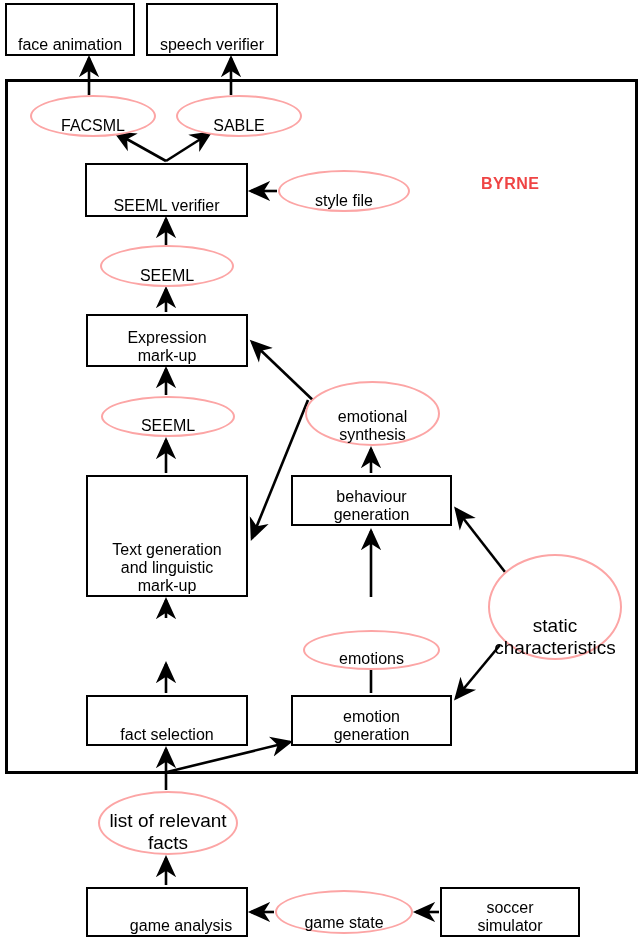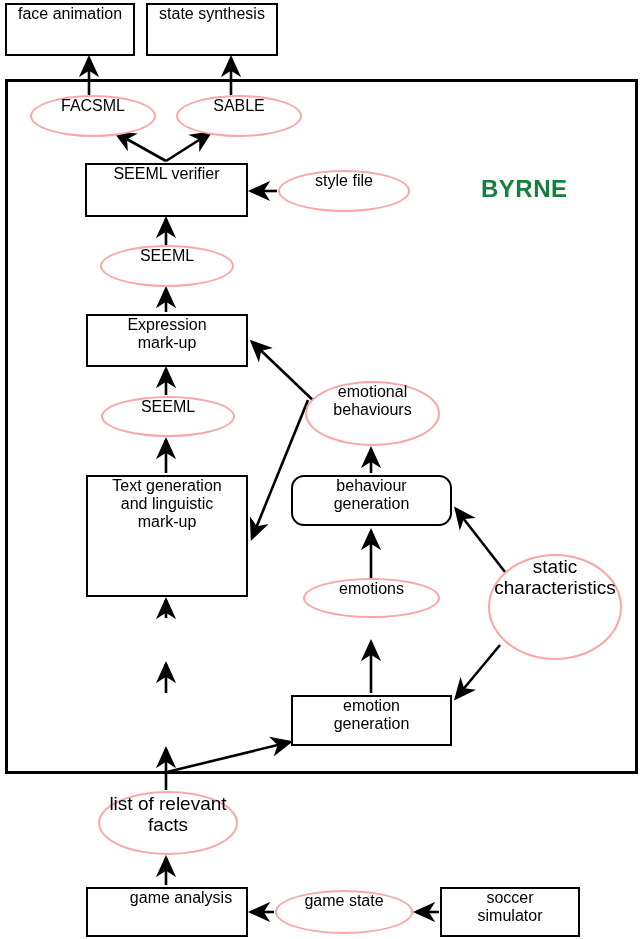--- a/index.html
+++ b/index.html
@@ -1,26 +1,26 @@
 <!DOCTYPE html>
 <html><head>
 <meta charset="utf-8">
 <style>
   html,body{margin:0;padding:0;background:#ffffff;}
   body{font-family:"Liberation Sans", sans-serif;}
   #canvas{position:relative;width:640px;height:939px;background:#ffffff;overflow:hidden;}
   svg#wires{position:absolute;left:0;top:0;width:640px;height:939px;}
-  .node{position:absolute;display:flex;align-items:flex-start;justify-content:center;
+  .node{position:absolute;display:flex;align-items:flex-end;justify-content:center;
         text-align:center;color:#000;background:#fff;box-sizing:border-box;}
   .box{border:2px solid #000;}
   .ell{border:2px solid #fca5a5;border-radius:50%;}
   .lbl{line-height:1.12;white-space:pre-line;}
   .f16{font-size:16px;}
   .f15{font-size:19px;}
-  .byrne{position:absolute;font-weight:bold;font-size:24px;letter-spacing:.5px;color:#15803d;}
+  .byrne{position:absolute;font-weight:bold;font-size:16px;letter-spacing:.5px;color:#ef4444;}
   .frame{position:absolute;border:3px solid #000;box-sizing:border-box;background:transparent;}
 </style>
 </head>
 <body>
 
 <div id="canvas">
 
   <div class="frame" style="left:5px;top:79px;width:633px;height:695px;"></div>
 
   <div class="byrne" style="left:481px;top:175px;">BYRNE</div>
@@ -79,21 +79,21 @@
 
       <line x1="439" y1="912" x2="416" y2="912"></line>
     </g>
   </svg>
 
   <div class="node box f16" style="left:5px;top:3px;width:130px;height:53px;">
     <span class="lbl">face animation</span>
   </div>
 
   <div class="node box f16" style="left:146px;top:3px;width:132px;height:53px;">
-    <span class="lbl">state synthesis</span>
+    <span class="lbl">speech verifier</span>
   </div>
 
   <div class="node ell f16" style="left:30px;top:95px;width:126px;height:42px;">
     <span class="lbl">FACSML</span>
   </div>
 
   <div class="node ell f16" style="left:176px;top:95px;width:126px;height:42px;">
     <span class="lbl">SABLE</span>
   </div>
 
@@ -113,44 +113,47 @@
     <span class="lbl">Expression
 mark-up</span>
   </div>
 
   <div class="node ell f16" style="left:101px;top:396px;width:134px;height:41px;">
     <span class="lbl">SEEML</span>
   </div>
 
   <div class="node ell f16" style="left:305px;top:381px;width:135px;height:65px;">
     <span class="lbl">emotional
-behaviours</span>
+synthesis</span>
   </div>
 
   <div class="node box f16" style="left:86px;top:475px;width:162px;height:122px;">
     <span class="lbl">Text generation
 and linguistic
 mark-up</span>
   </div>
 
-  <div class="node box f16" style="left:291px;top:475px;width:161px;height:51px;border-radius:13px;">
+  <div class="node box f16" style="left:291px;top:475px;width:161px;height:51px;">
     <span class="lbl">behaviour
 generation</span>
   </div>
 
   <div class="node ell f15" style="left:488px;top:554px;width:134px;height:106px;">
     <span class="lbl">static
 characteristics</span>
   </div>
 
-  <div class="node ell f16" style="left:303px;top:578px;width:137px;height:40px;">
+  <div class="node ell f16" style="left:303px;top:630px;width:137px;height:40px;">
     <span class="lbl">emotions</span>
   </div>
 
 
+  <div class="node box f16" style="left:86px;top:695px;width:162px;height:51px;">
+    <span class="lbl">fact selection</span>
+  </div>
 
   <div class="node box f16" style="left:291px;top:695px;width:161px;height:51px;">
     <span class="lbl">emotion
 generation</span>
   </div>
 
   <div class="node ell f15" style="left:98px;top:791px;width:140px;height:64px;">
     <span class="lbl">list of relevant
 facts</span>
   </div>

